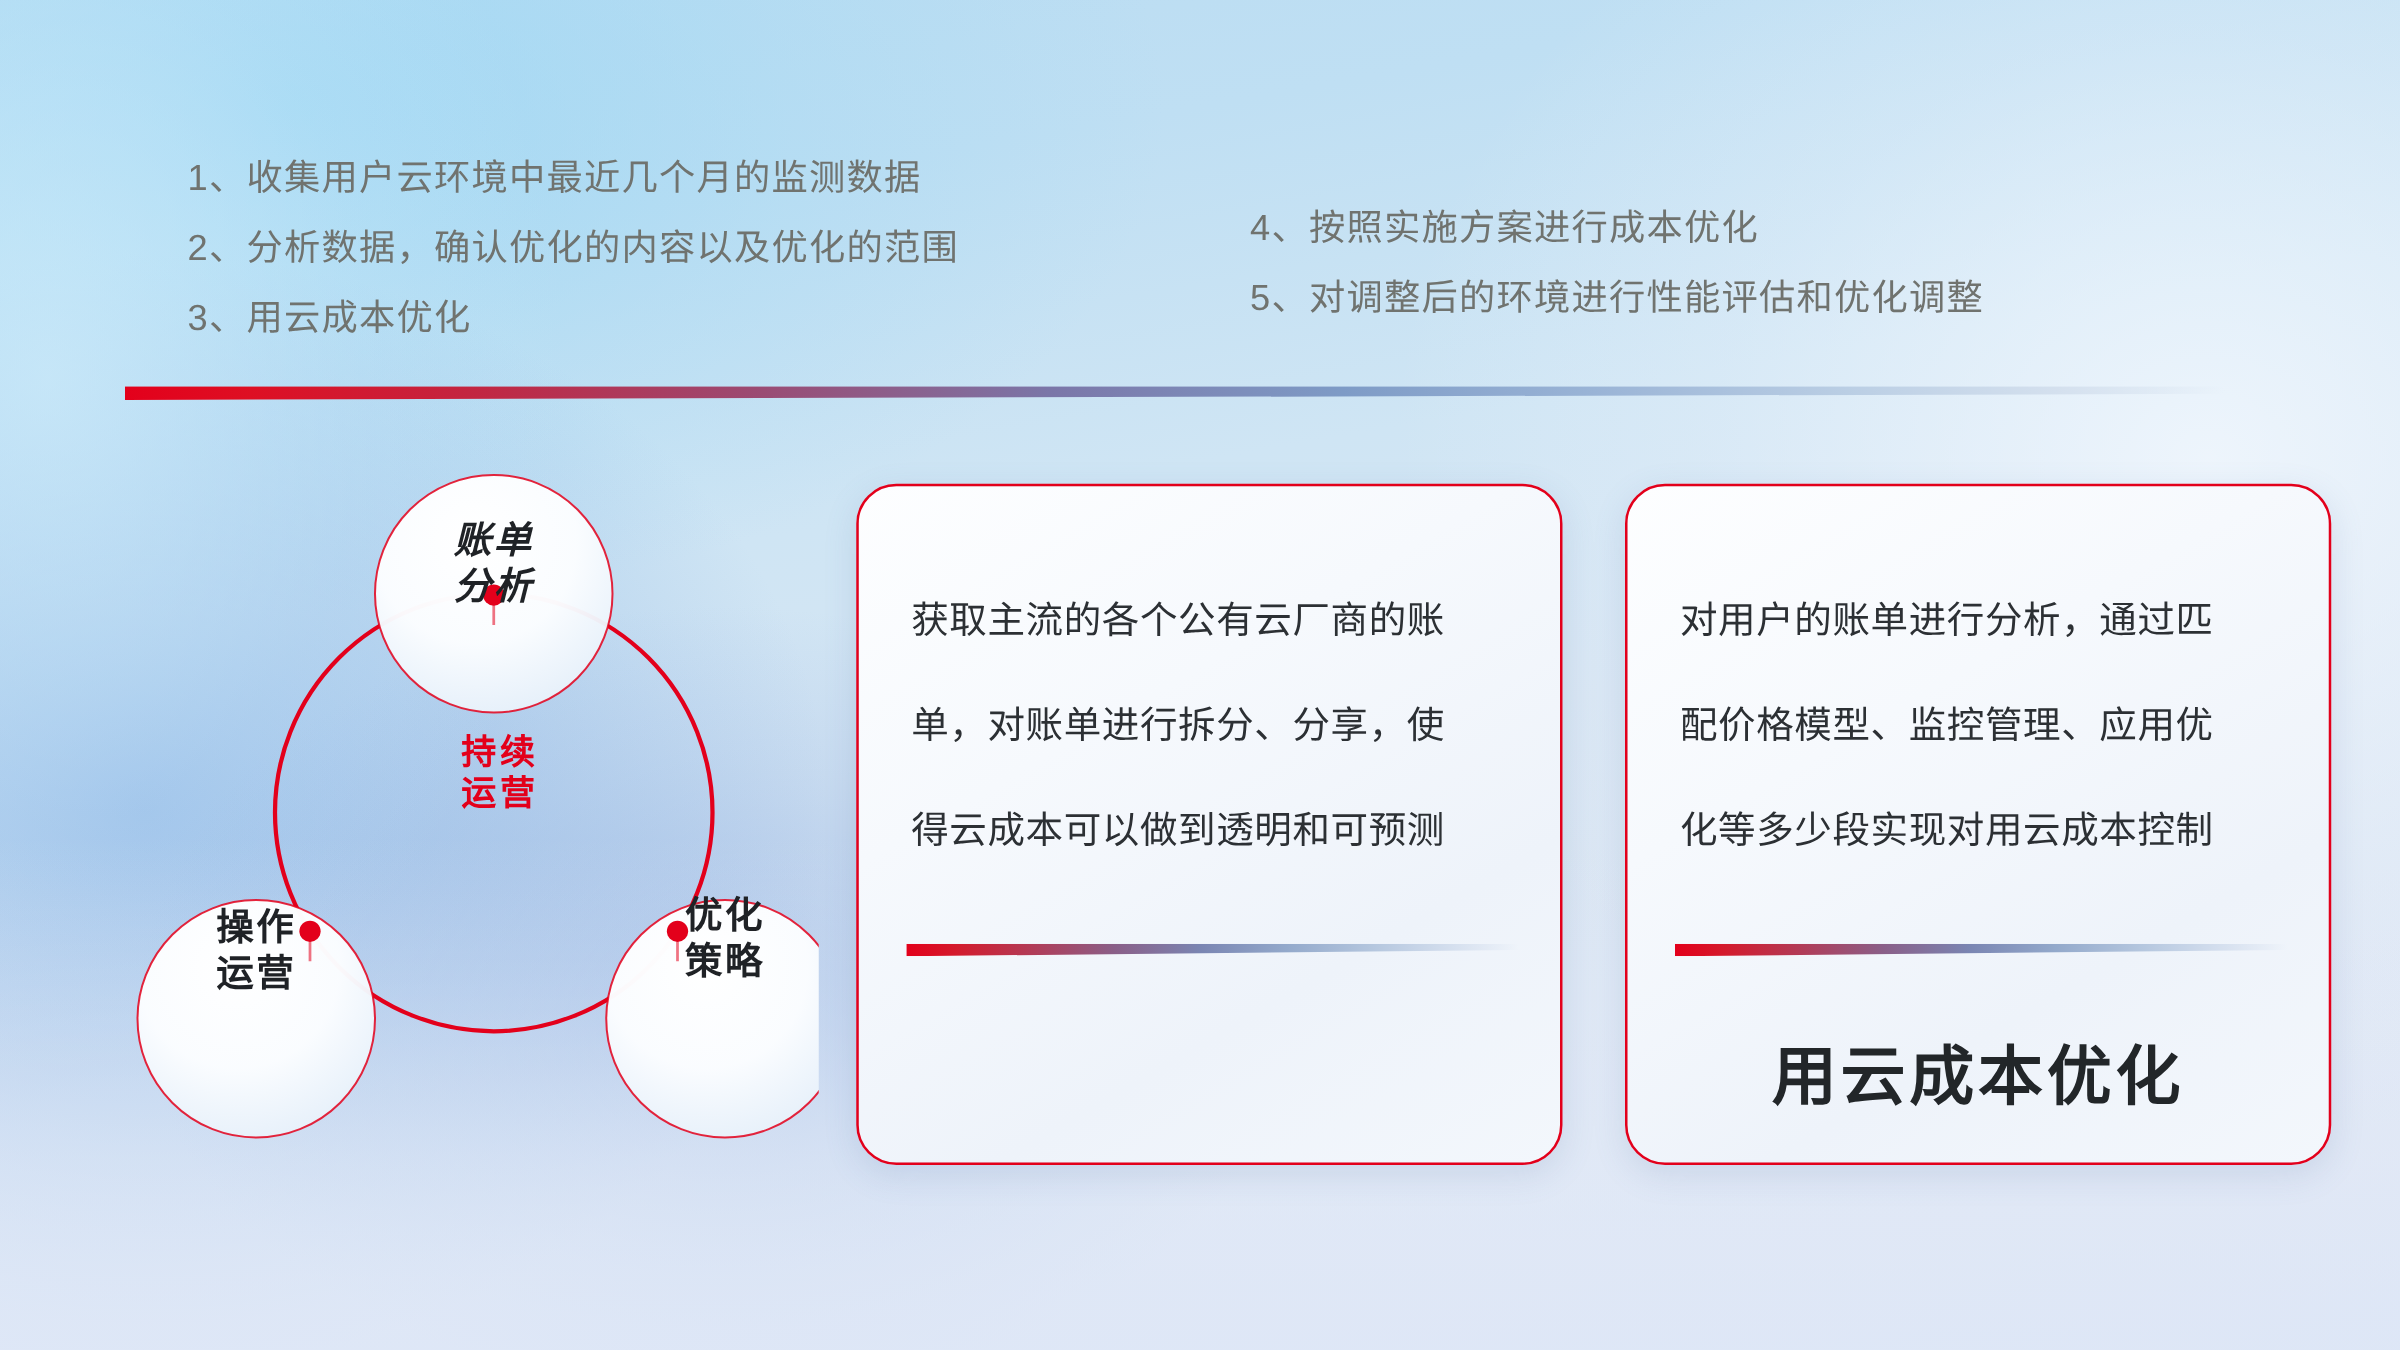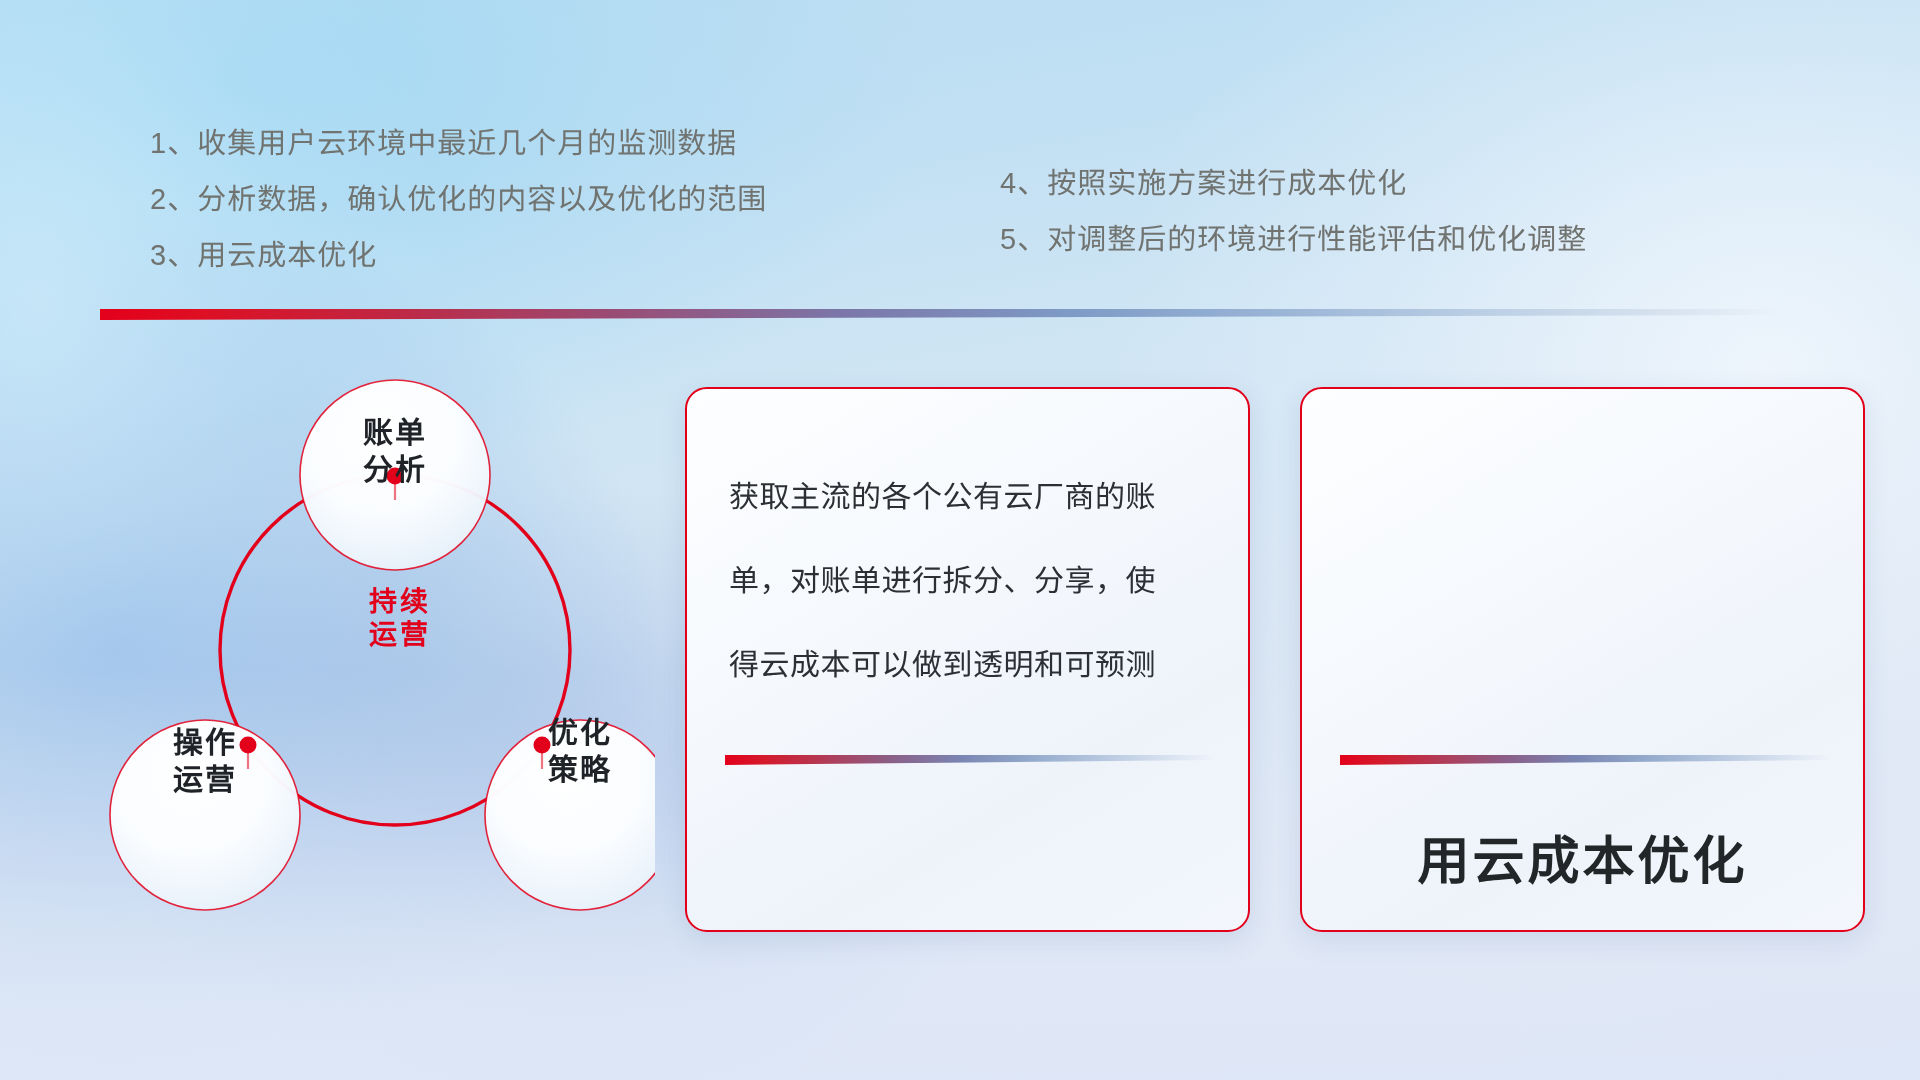--- a/index.html
+++ b/index.html
@@ -85,31 +85,31 @@
     position:absolute;
     text-align:center;
     font-weight:700;
     color:#1f2226;
     line-height:1.22;
   }
   .venn-label.small { font-size:30px; letter-spacing:2px; }
   .venn-label.center {
     color:#e3001b; font-size:28px; letter-spacing:3px; line-height:1.18;
   }
-  #lbl-top    { left:215px; top:55px;  width:170px; }
+  #lbl-top    { left:215px; top:55px;  width:170px;font-style:italic; }
   #lbl-bl     { left:25px;  top:365px; width:170px; }
   #lbl-br     { left:400px; top:355px; width:170px; }
   #lbl-center { left:230px; top:225px; width:150px; }
 
   
   .card {
     position:absolute; z-index:3;
     width:565px; height:545px;
     border:2px solid #e3001b;
-    border-radius:22px;
+    border-radius:32px;
     background:linear-gradient(150deg, #fdfeff 0%, #f6f9fd 35%, #eef3fa 70%, #f3f7fc 100%);
     box-shadow:0 8px 26px rgba(90,120,165,0.16);
     overflow:hidden;
   }
   #card-1 { left:685px;  top:387px; }
   #card-2 { left:1300px; top:387px; }
 
   .card-body {
     position:absolute; left:42px; right:26px; top:66px;
     font-size:30px; line-height:84px; color:#2c3034;
@@ -241,17 +241,22 @@
     <p>获取主流的各个公有云厂商的账</p>
     <p>单，对账单进行拆分、分享，使</p>
     <p>得云成本可以做到透明和可预测</p>
   </div>
   <div class="card-divider">
     <div class="bar"></div>
   </div>
 </div>
 
 <div class="card" id="card-2">
+  <div class="card-body">
+    <p>对用户的账单进行分析，通过匹</p>
+    <p>配价格模型、监控管理、应用优</p>
+    <p>化等多少段实现对用云成本控制</p>
+  </div>
   <div class="card-divider">
     <div class="bar"></div>
   </div>
   <div class="card-title">用云成本优化</div>
 </div>
 
 </body></html>

